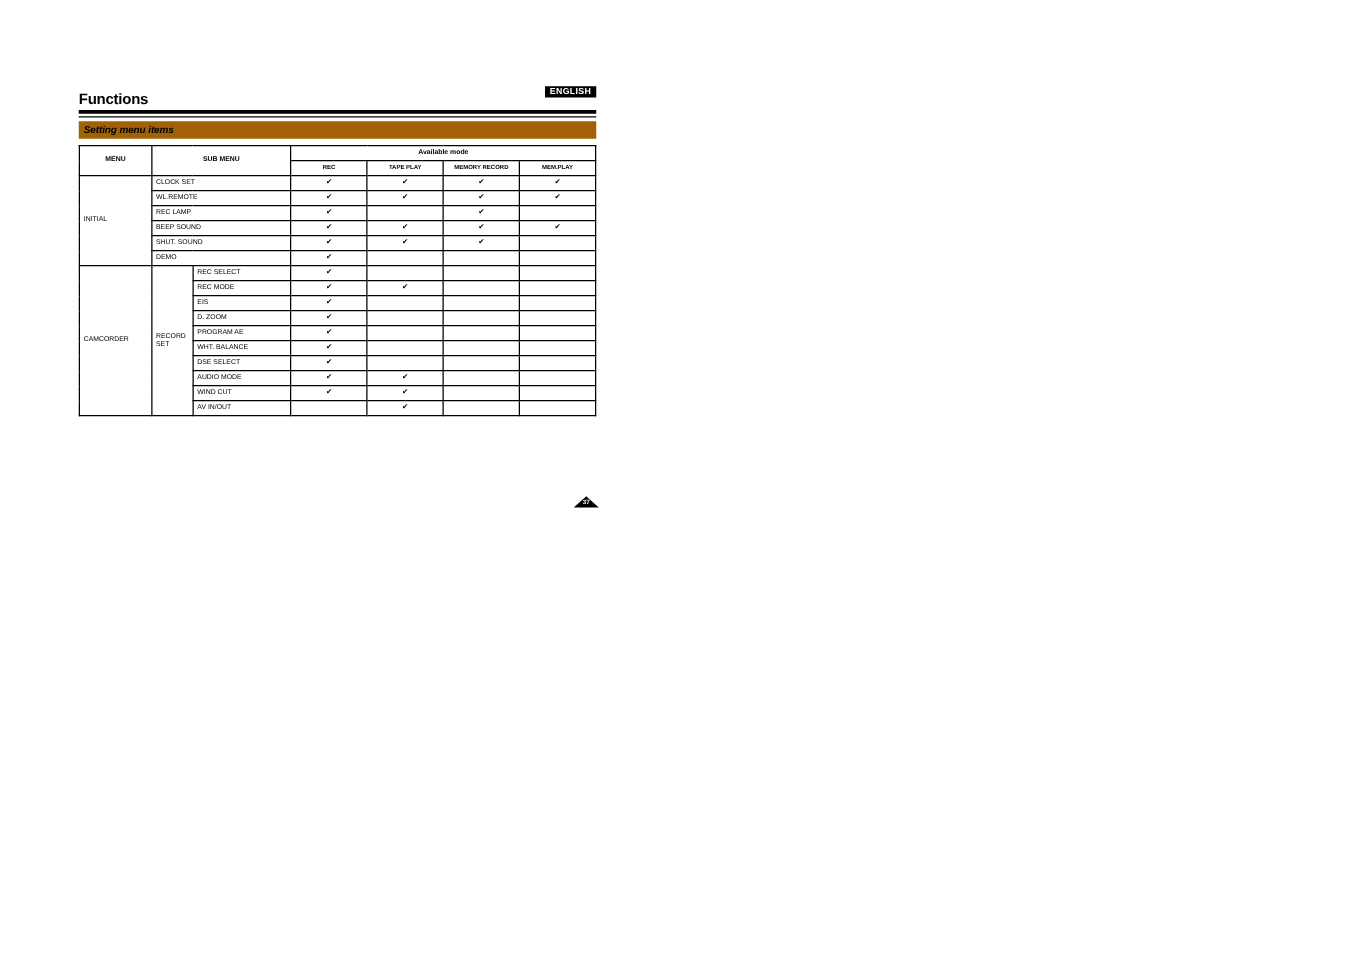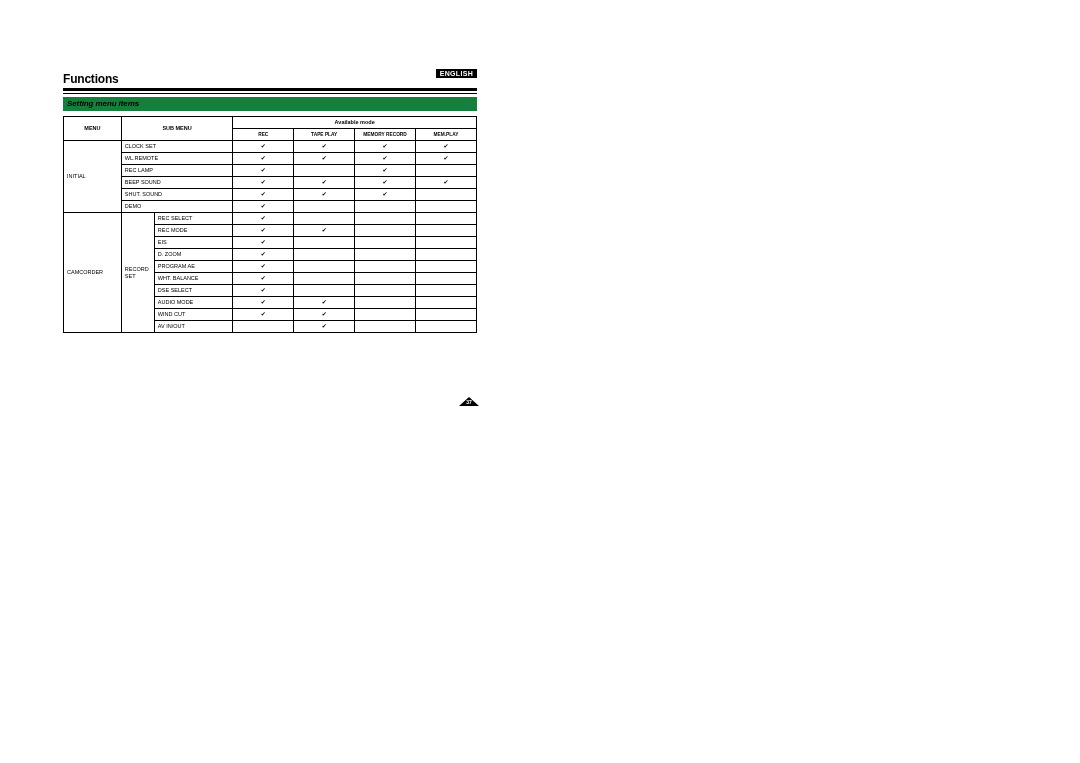--- a/index.html
+++ b/index.html
@@ -35,21 +35,21 @@
   .heading {
     font-weight: bold;
     font-size: 12px;
     letter-spacing: -0.2px;
     padding-bottom: 2px;
     margin-top: 10px;
   }
   .rule-thick { height: 3px; background: #000; margin-bottom: 2px; }
   .rule-thin  { height: 1px; background: #000; margin-bottom: 3px; }
   .subtitle-bar {
-    background: #15803d;
+    background: #a16207;
     font-style: italic;
     font-weight: bold;
     font-size: 8px;
     padding: 2px 4px 3px 4px;
     letter-spacing: -0.1px;
   }
   table.grid {
     border-collapse: collapse;
     width: 100%;
     margin-top: 5px;

